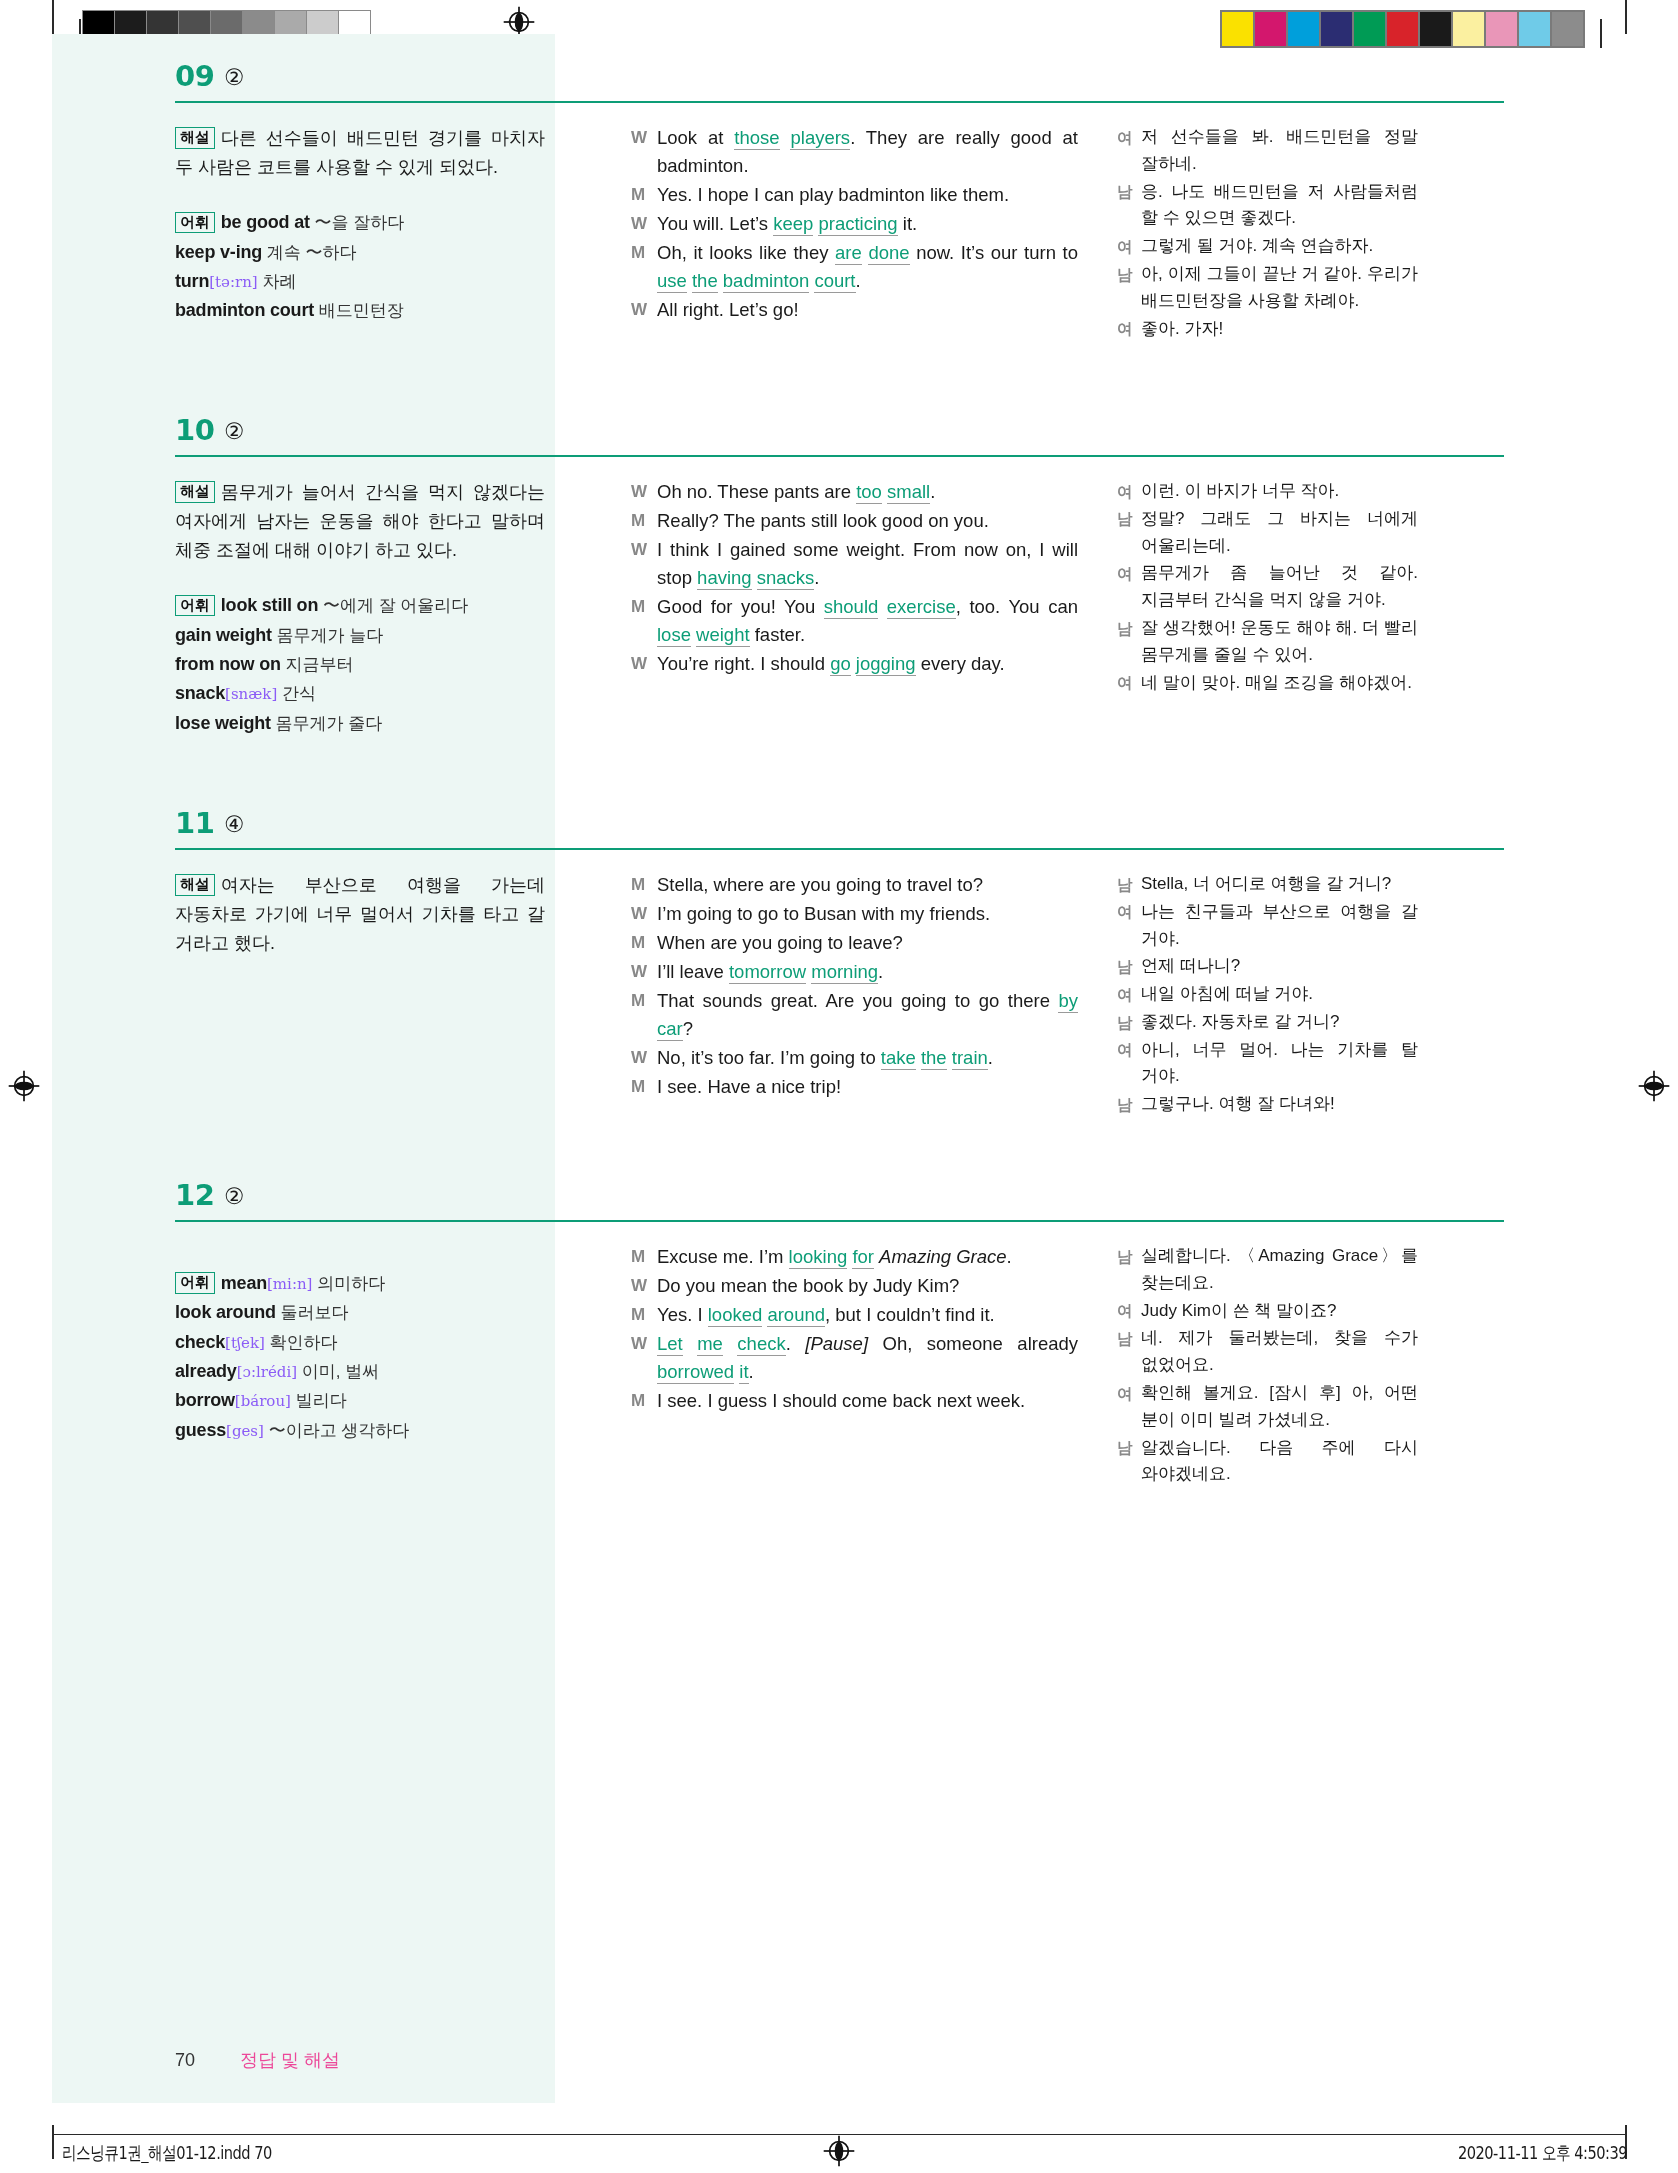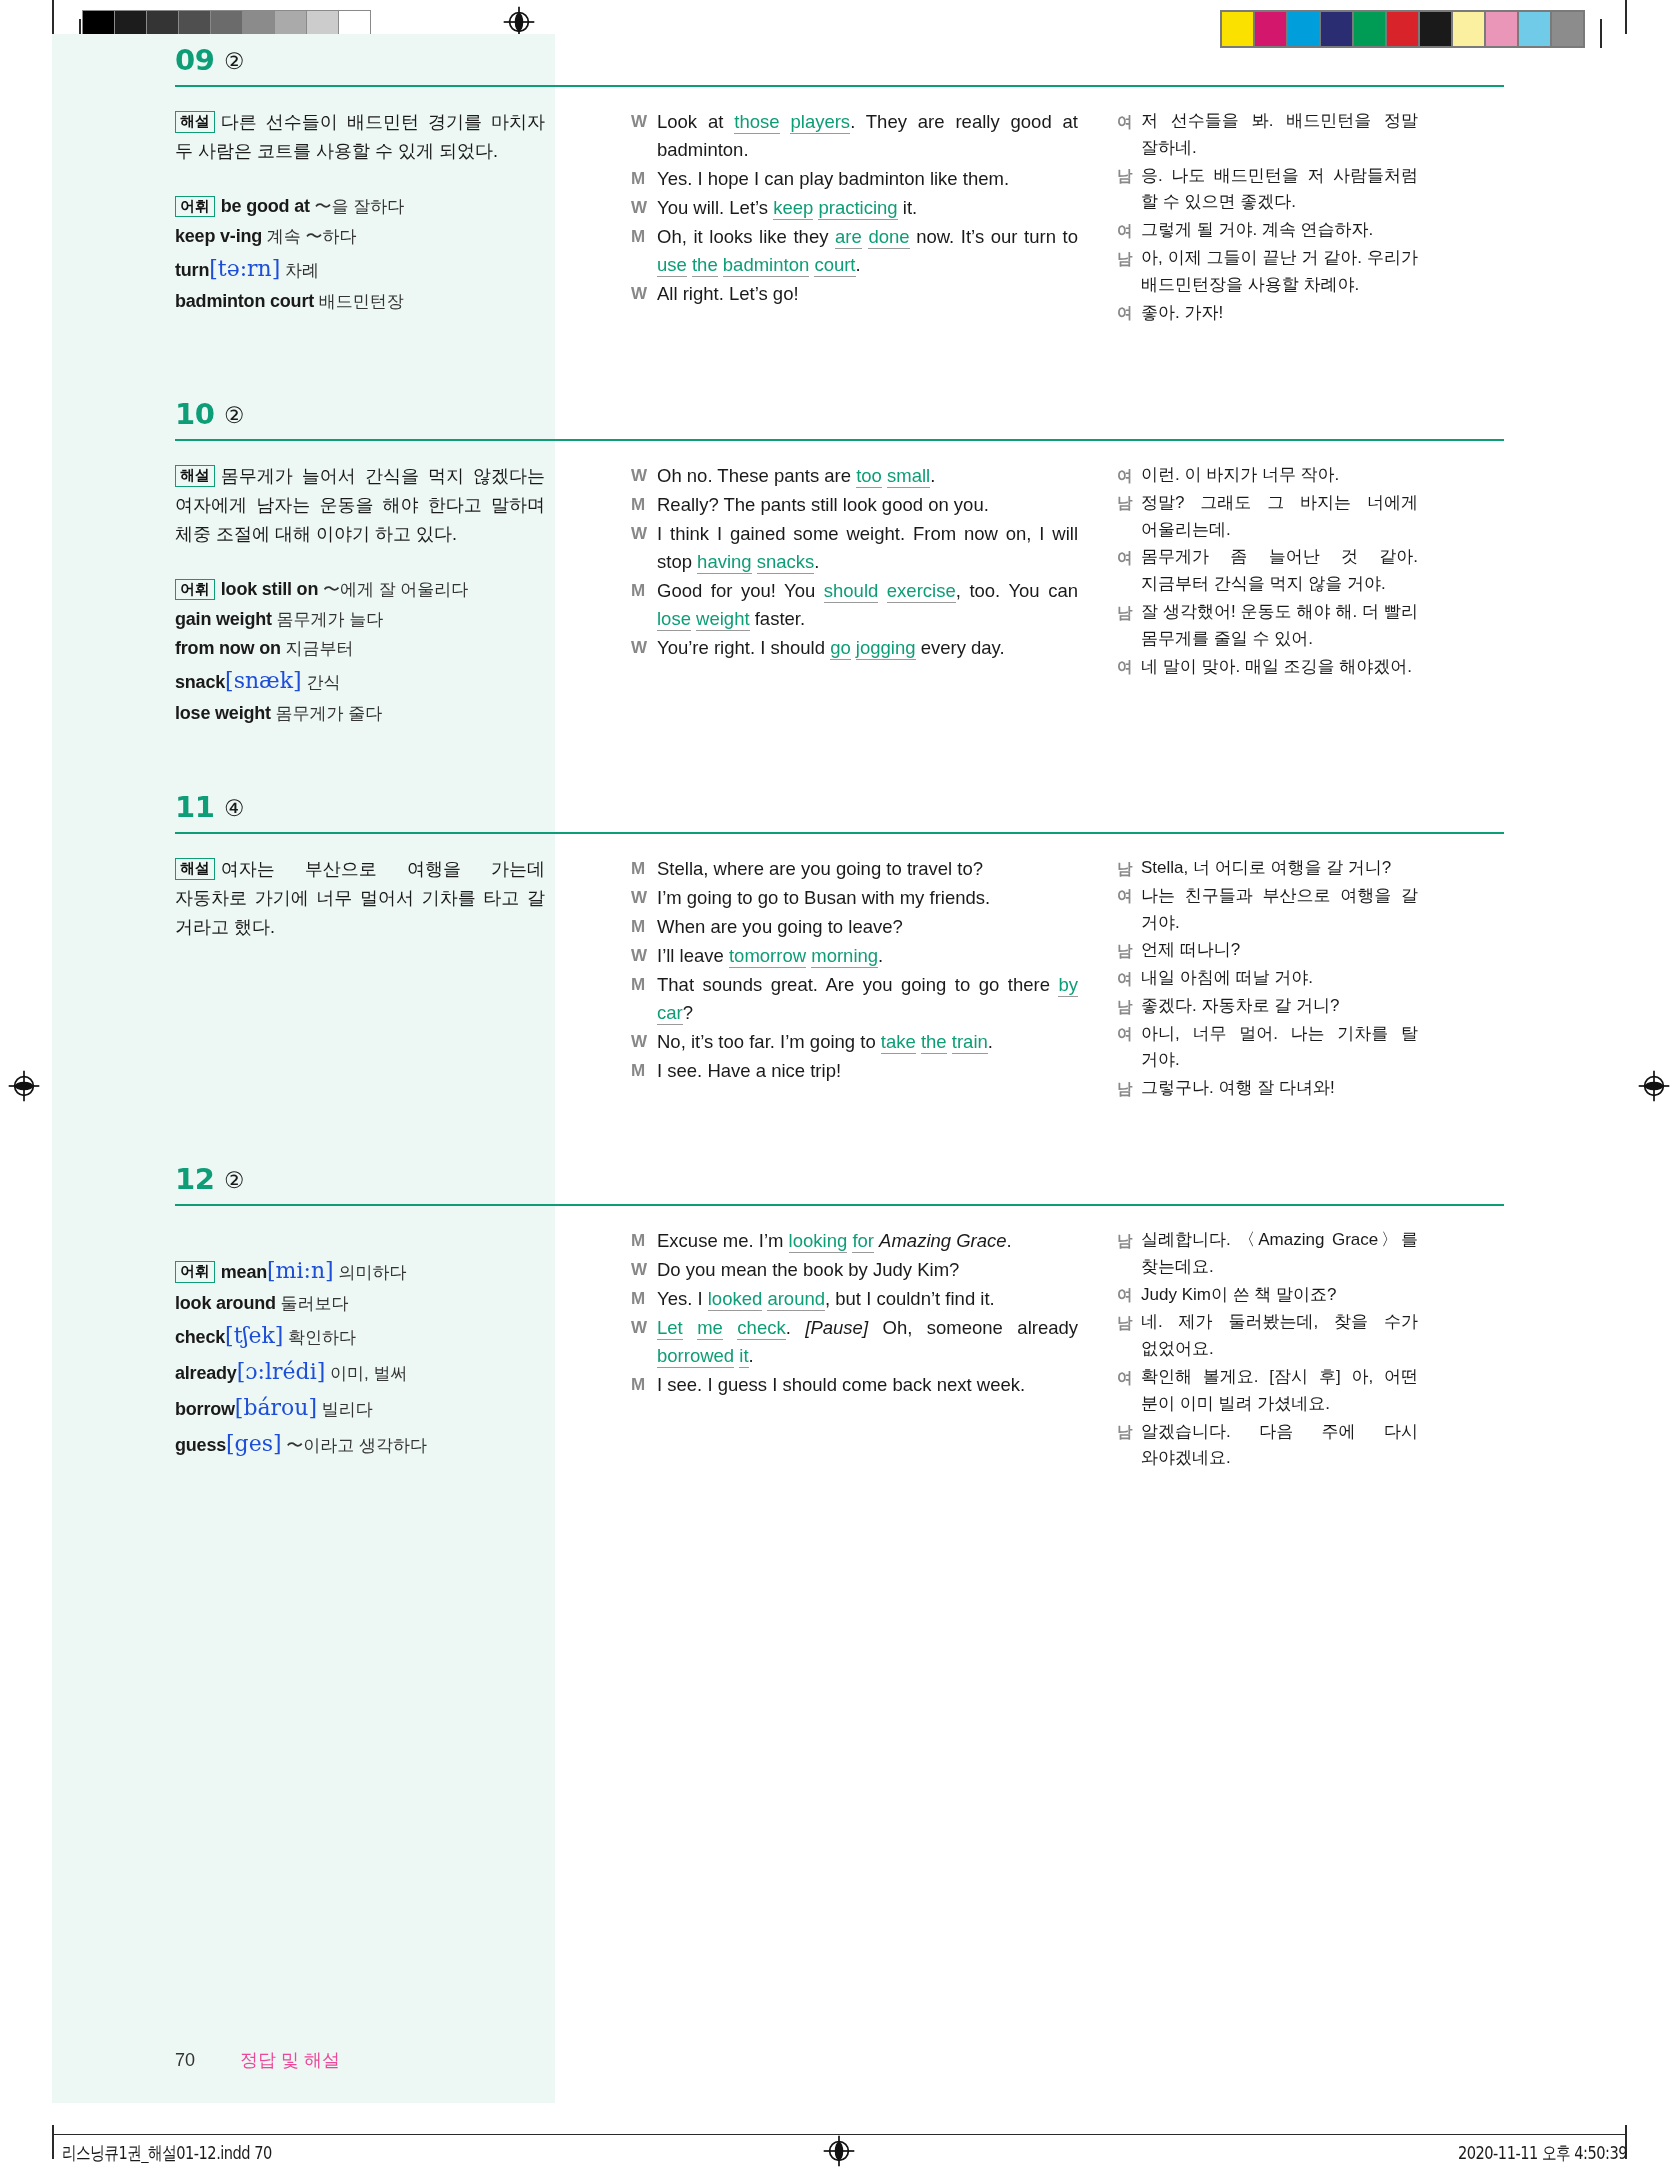--- a/index.html
+++ b/index.html
@@ -31,21 +31,21 @@
 
   .tint-panel{
     position:absolute;
     left:0px;top:0px;
     width:503px;height:2069px;
     background:#edf7f4;
   }
 
   .content{
     position:absolute;
-    left:0;top:0;
+    left:0;top:16px;
     width:1575px;
   }
 
   
   .item{position:relative;}
   .item-head{
     position:relative;
     height:48px;
   }
   .qnum{
@@ -108,21 +108,21 @@
     text-align:justify;
     word-break:keep-all;
   }
   .vocab{
     margin-top:26px;
     font-size:18px;
     line-height:1.63;
     color:#1a1a1a;
   }
   .vocab .en{font-weight:bold;letter-spacing:-0.2px;}
-  .vocab .ipa{color:#1d4ed8;font-family:"DejaVu Serif",serif;font-size:22px;}
+  .vocab .ipa{color:#8b5cf6;font-family:"DejaVu Serif",serif;font-size:15px;}
   .vocab .ko{color:#333;font-size:17px;}
 
   
   .line{
     display:flex;
     font-size:18.5px;
     line-height:1.52;
     color:#1a1a1a;
     margin-bottom:0.9px;
   }

